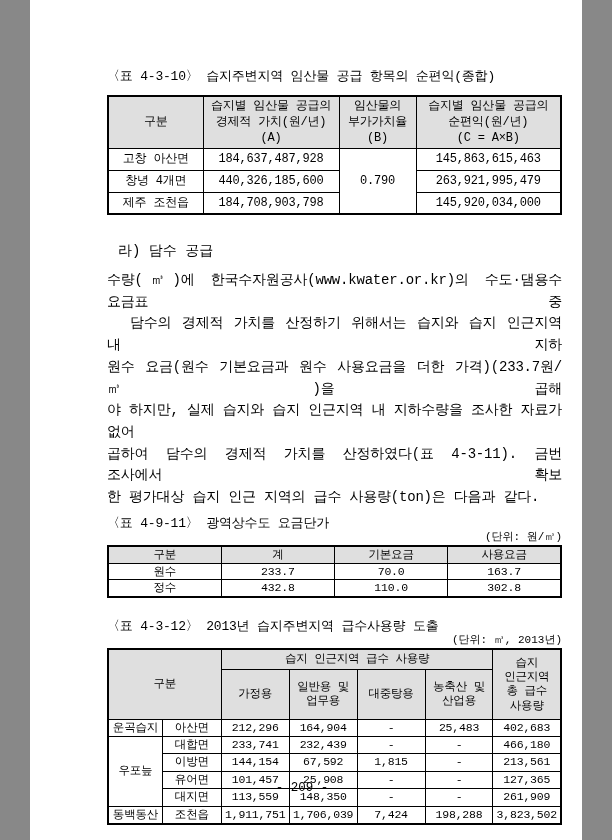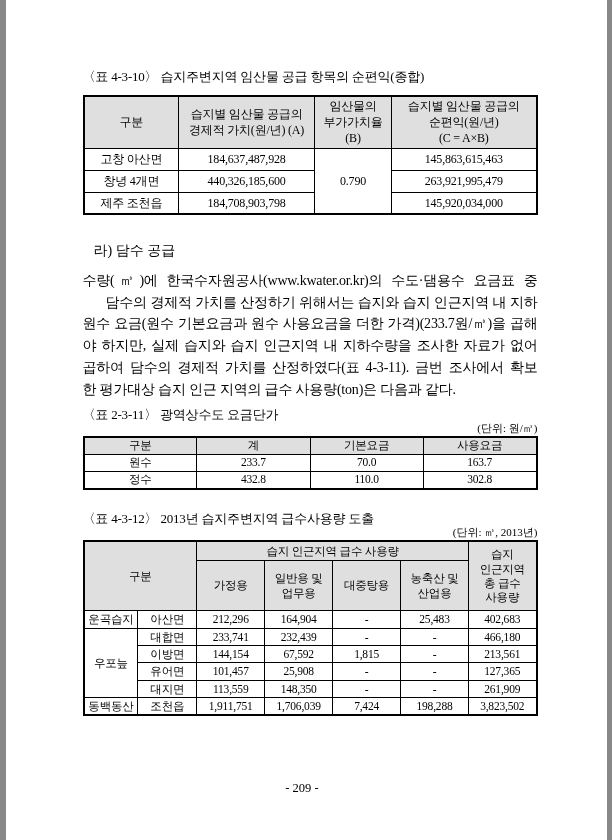--- a/index.html
+++ b/index.html
@@ -1,23 +1,23 @@
 <!DOCTYPE html>
 <html><head>
 <meta charset="utf-8">
 <style>
   * { margin: 0; padding: 0; box-sizing: border-box; }
   html, body { background: #888; }
   .page {
     position: relative;
-    width: 601px; height: 840px;
+    width: 552px; height: 840px;
     margin: 0 auto;
     background: #ffffff;
     color: #000;
-    font-family: Liberation Serif, serif;
+    font-family: Liberation Mono, monospace;
     overflow: hidden;
   }
   .content {
     position: absolute;
     left: 77px; top: 0;
     width: 455px;
   }
   .caption { font-size: 13px; line-height: 15px; letter-spacing: -0.2px; }
   .caption1 { padding-top: 69px; }
   .caption2 { margin-top: 7px; }
@@ -123,21 +123,21 @@
 
     <div class="para">
       <div class="para-line">수량(㎥)에 한국수자원공사(www.kwater.or.kr)의 수도·댐용수 요금표 중</div>
       <div class="para-line first">담수의 경제적 가치를 산정하기 위해서는 습지와 습지 인근지역 내 지하</div>
       <div class="para-line">원수 요금(원수 기본요금과 원수 사용요금을 더한 가격)(233.7원/㎥)을 곱해</div>
       <div class="para-line">야 하지만, 실제 습지와 습지 인근지역 내 지하수량을 조사한 자료가 없어</div>
       <div class="para-line">곱하여 담수의 경제적 가치를 산정하였다(표 4-3-11). 금번 조사에서 확보</div>
       <div class="para-line last">한 평가대상 습지 인근 지역의 급수 사용량(ton)은 다음과 같다.</div>
     </div>
 
-    <div class="caption caption2">〈표 2-3-11〉 광역상수도 요금단가</div>
+    <div class="caption caption2">〈표 4-9-11〉 광역상수도 요금단가</div>
     <div class="unit-label">(단위: 원/㎥)</div>
 
     <table class="t t2">
       <colgroup>
           <col style="width:25%">
           <col style="width:25%">
           <col style="width:25%">
           <col style="width:25%">
         </colgroup>
       <tbody>

